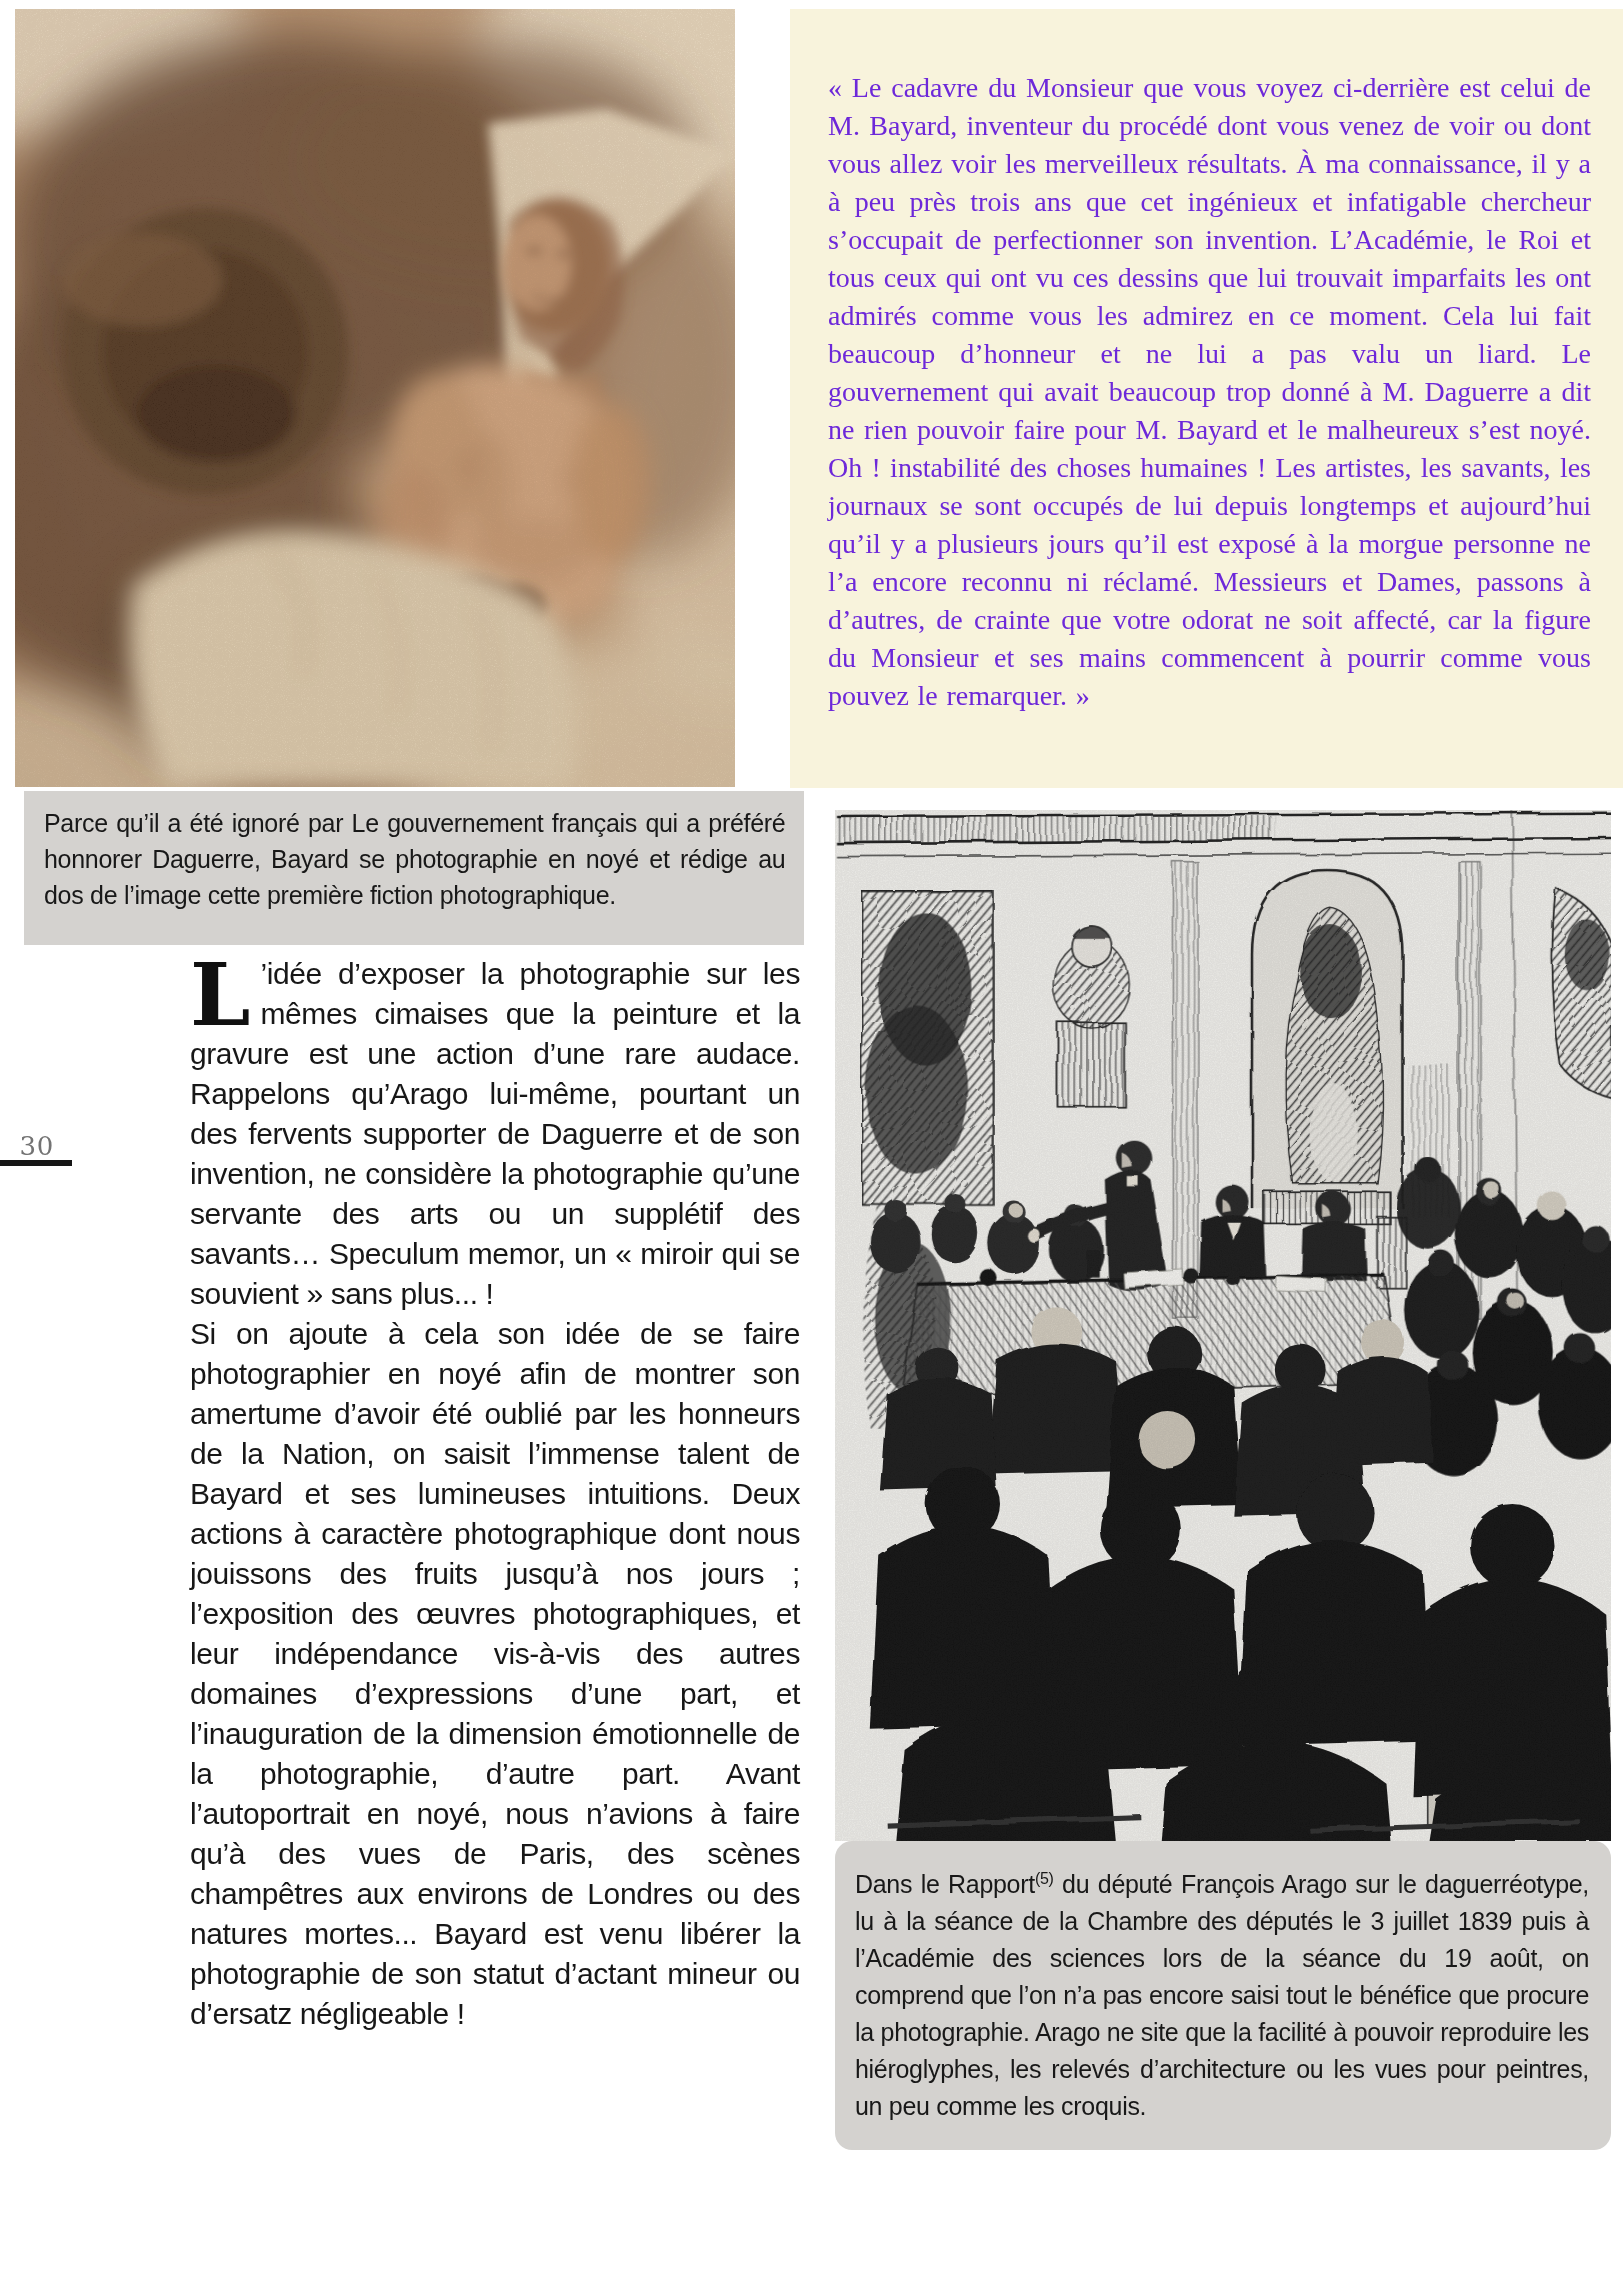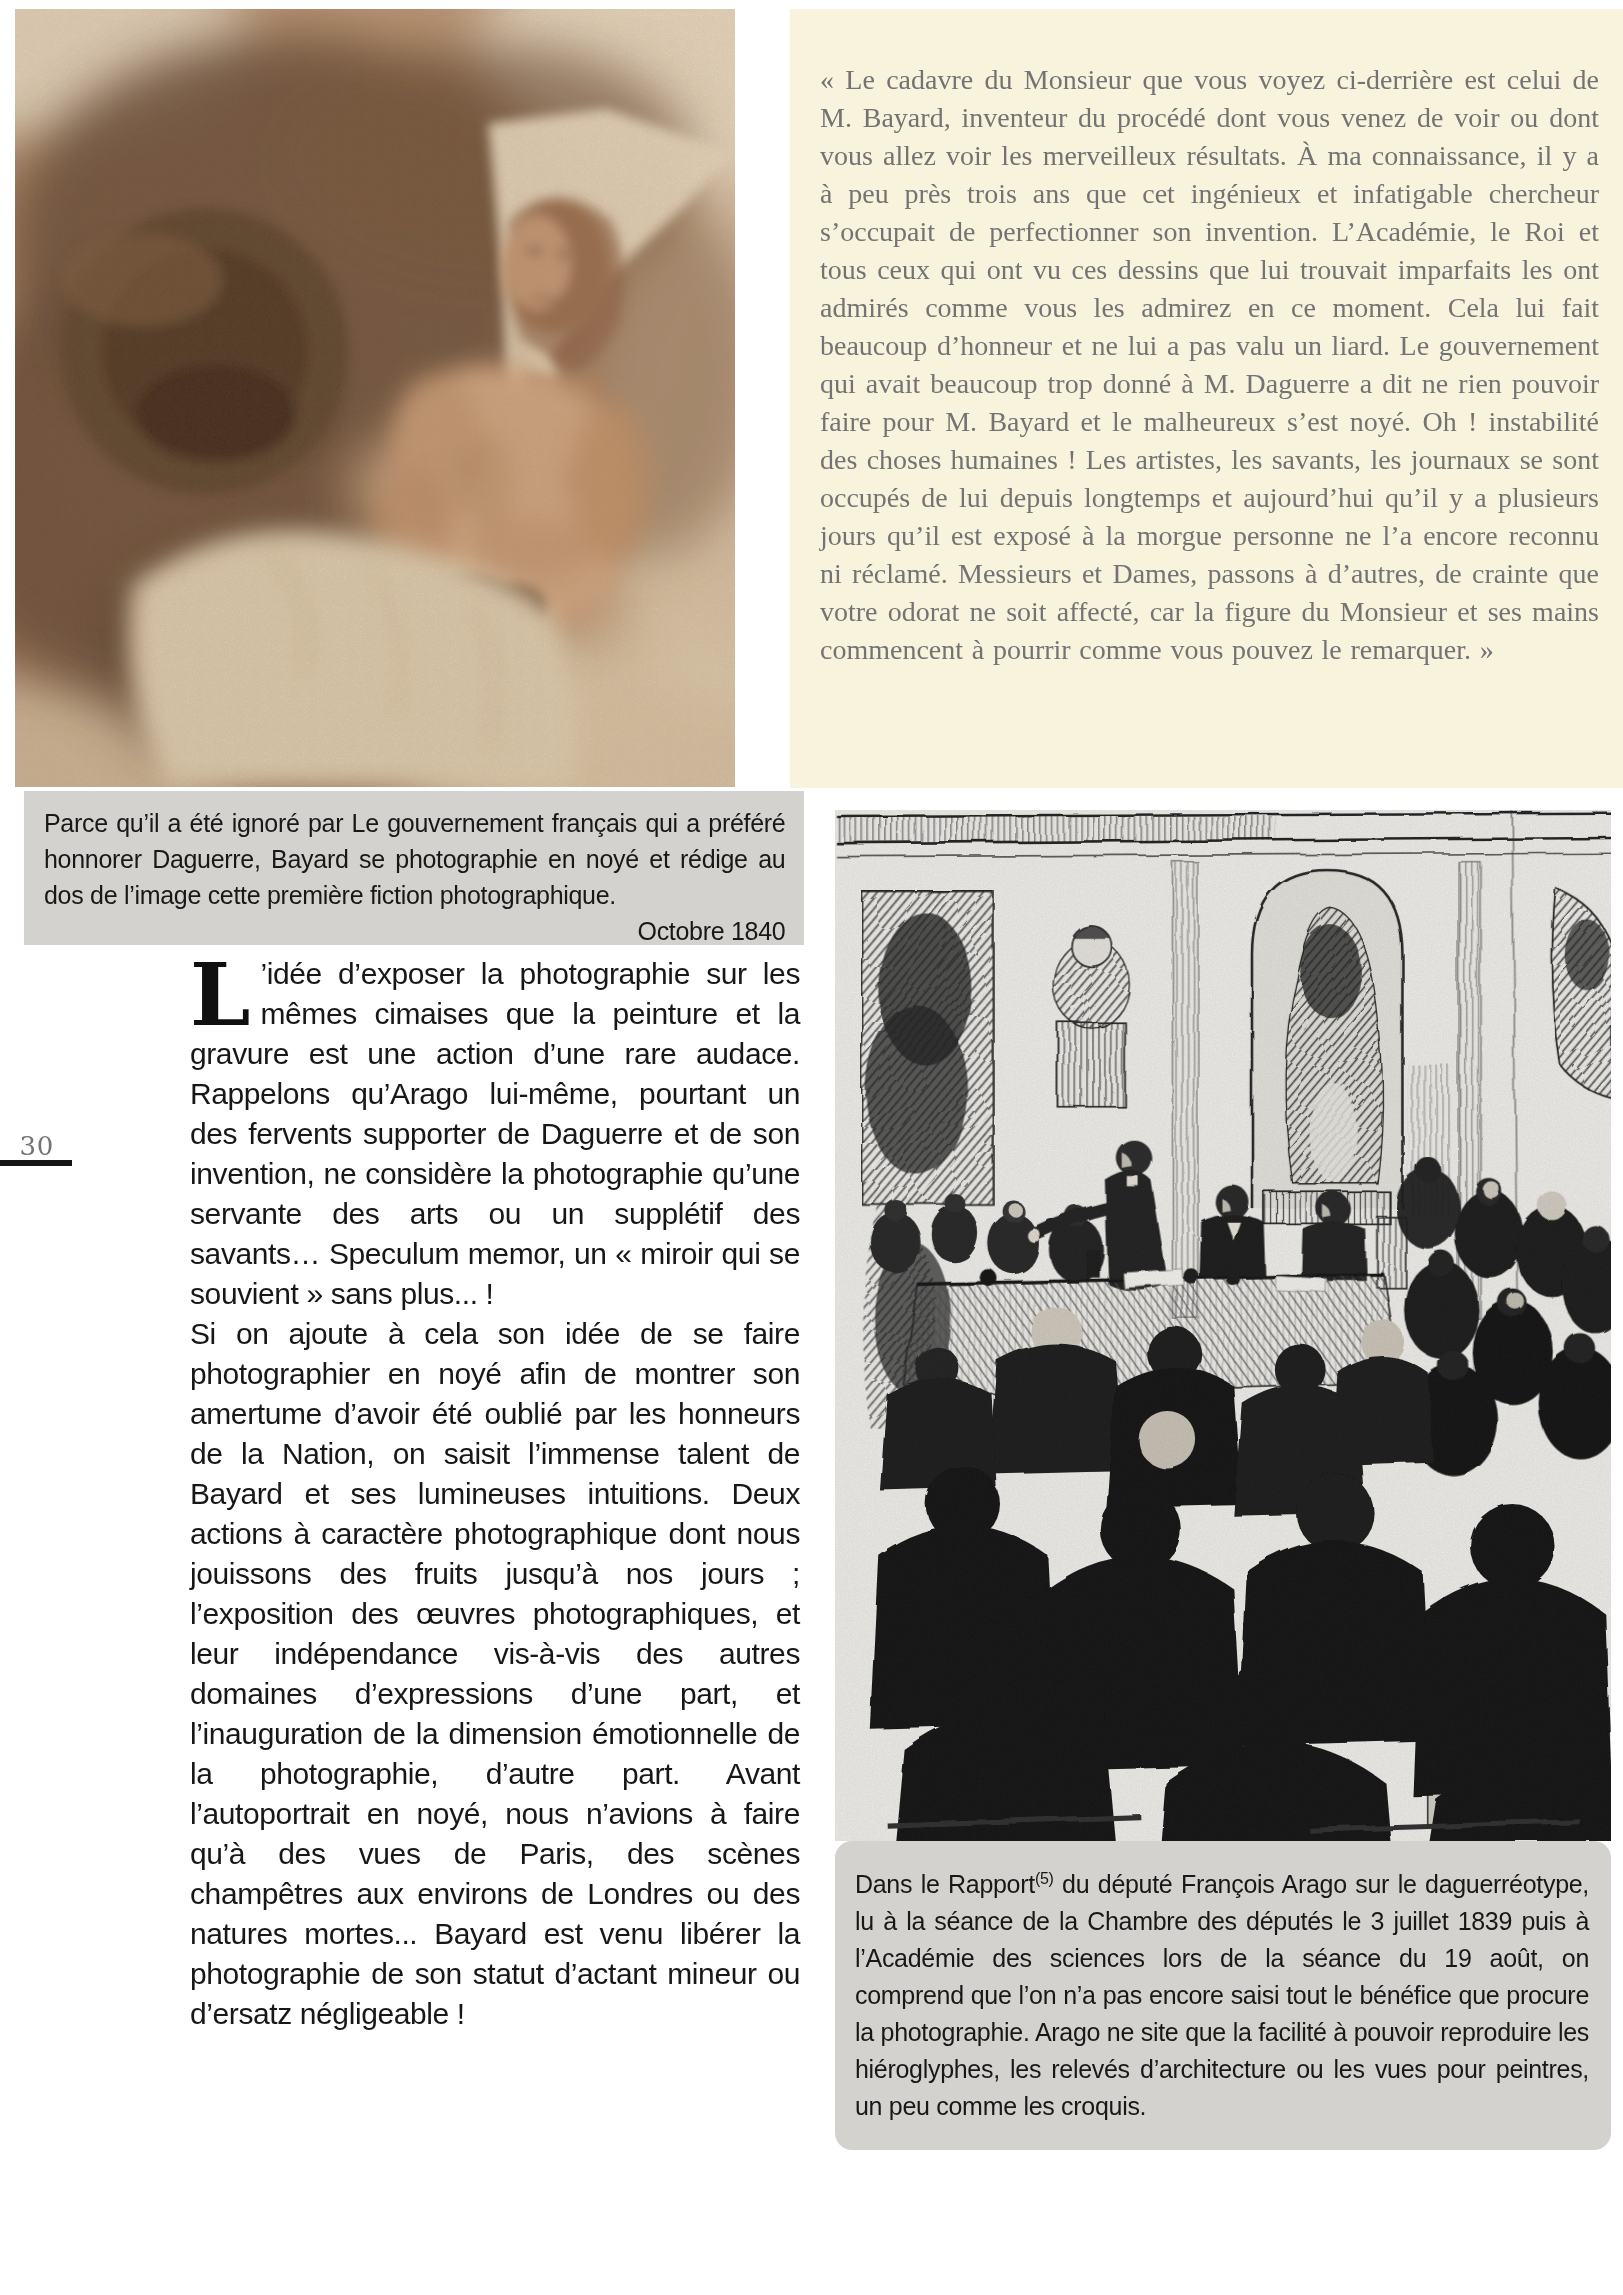--- a/index.html
+++ b/index.html
@@ -12,23 +12,23 @@
   
   .photo-frame{position:absolute;left:15px;top:8.5px;width:720px;height:778px;}
   .photo-frame svg{display:block;width:100%;height:100%;}
   
   .quote-block{
     position:absolute;left:790px;top:8.5px;width:834px;height:779px;
     background:var(--quote-bg,#f8f3dc);box-sizing:border-box;
     padding:52px 25px 0 30px;
   }
   .quote-text{
-    margin:0;font-family:"Liberation Serif",serif;
+    margin:8px;font-family:"Liberation Serif",serif;
     font-size:28px;line-height:38px;text-align:justify;
-    color:#737373;word-spacing:1.7px;
+    color:#6d28d9;word-spacing:1.7px;
   }
   
   .caption-left{
     position:absolute;left:24px;top:791px;width:780px;height:154px;
     background:var(--caption-bg,#d4d2cf);box-sizing:border-box;
     padding:13.5px 18.6px 0 20px;overflow:hidden;
   }
   .caption-left p{margin:0;font-size:25px;line-height:36px;letter-spacing:-0.3px;}
   .caption-left .cap-main{text-align:justify;}
   .caption-left .cap-date{text-align:right;}
@@ -149,21 +149,20 @@
       <rect width="852" height="920" filter="url(#pgrain)" opacity="0.3"></rect>
     </svg>
   </figure>
 
   <section class="quote-block">
     <p class="quote-text">« Le cadavre du Monsieur que vous voyez ci-derrière est celui de M. Bayard, inventeur du procédé dont vous venez de voir ou dont vous allez voir les merveilleux résultats. À ma connaissance, il y a à peu près trois ans que cet ingénieux et infatigable chercheur s’occupait de perfectionner son invention. L’Académie, le Roi et tous ceux qui ont vu ces dessins que lui trouvait imparfaits les ont admirés comme vous les admirez en ce moment. Cela lui fait beaucoup d’honneur et ne lui a pas valu un liard. Le gouvernement qui avait beaucoup trop donné à M. Daguerre a dit ne rien pouvoir faire pour M. Bayard et le malheureux s’est noyé. Oh ! instabilité des choses humaines ! Les artistes, les savants, les journaux se sont occupés de lui depuis longtemps et aujourd’hui qu’il y a plusieurs jours qu’il est exposé à la morgue personne ne l’a encore reconnu ni réclamé. Messieurs et Dames, passons à d’autres, de crainte que votre odorat ne soit affecté, car la figure du Monsieur et ses mains commencent à pourrir comme vous pouvez le remarquer. »</p>
   </section>
 
   <section class="caption-left">
     <p class="cap-main">Parce qu’il a été ignoré par Le gouvernement français qui a préféré honnorer Daguerre, Bayard se photographie en noyé et rédige au dos de l’image cette première fiction photographique.</p>
-    <p class="cap-date">Octobre 1840</p>
   </section>
 
   <div class="page-number">30</div>
   <div class="page-number-rule"></div>
 
   <section class="article">
     <p class="para-1"><span class="dropcap">L</span><span>’idée d’exposer la photographie sur les mêmes cimaises que la peinture et la gravure est une action d’une rare audace. Rappelons qu’Arago lui-même, pourtant un des fervents supporter de Daguerre et de son invention, ne considère la photographie qu’une servante des arts ou un supplétif des savants… Speculum memor, un « miroir qui se souvient » sans plus... !</span></p>
     <p class="para-2">Si on ajoute à cela son idée de se faire photographier en noyé afin de montrer son amertume d’avoir été oublié par les honneurs de la Nation, on saisit l’immense talent de Bayard et ses lumineuses intuitions. Deux actions à caractère photographique dont nous jouissons des fruits jusqu’à nos jours ; l’exposition des œuvres photographiques, et leur indépendance vis-à-vis des autres domaines d’expressions d’une part, et l’inauguration de la dimension émotionnelle de la photographie, d’autre part. Avant l’autoportrait en noyé, nous n’avions à faire qu’à des vues de Paris, des scènes champêtres aux environs de Londres ou des natures mortes... Bayard est venu libérer la photographie de son statut d’actant mineur ou d’ersatz négligeable !</p>
   </section>
 

